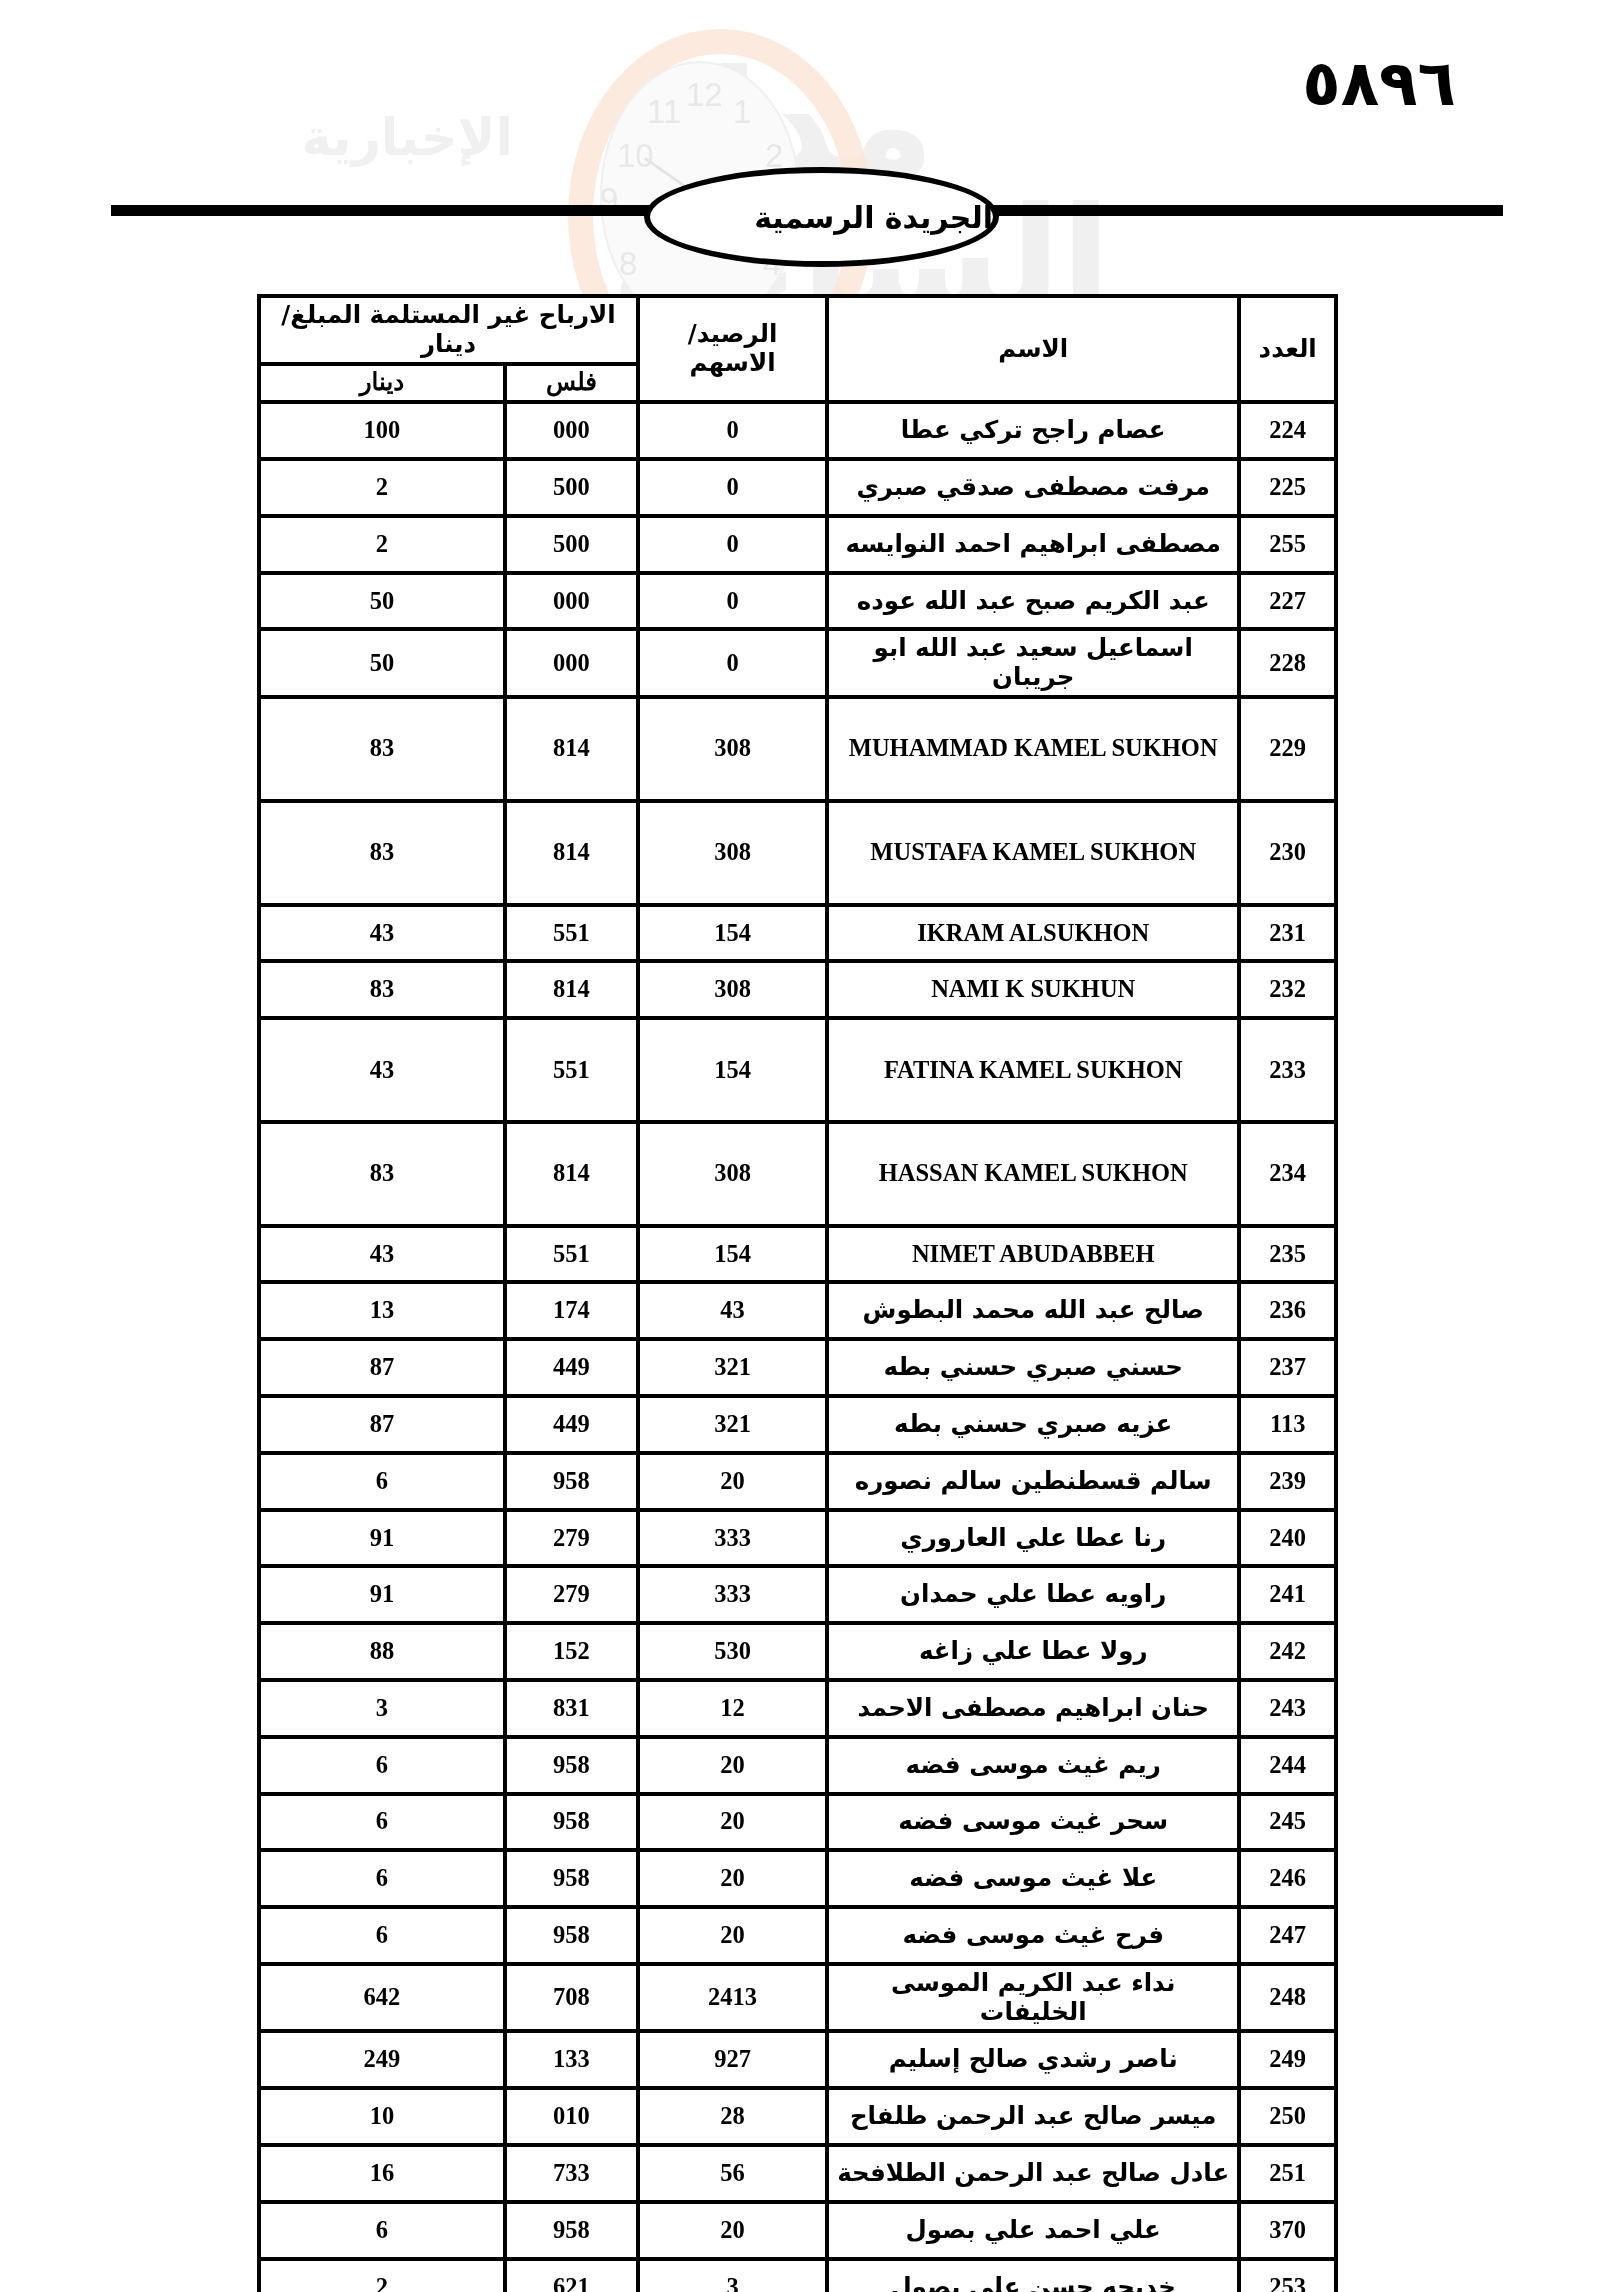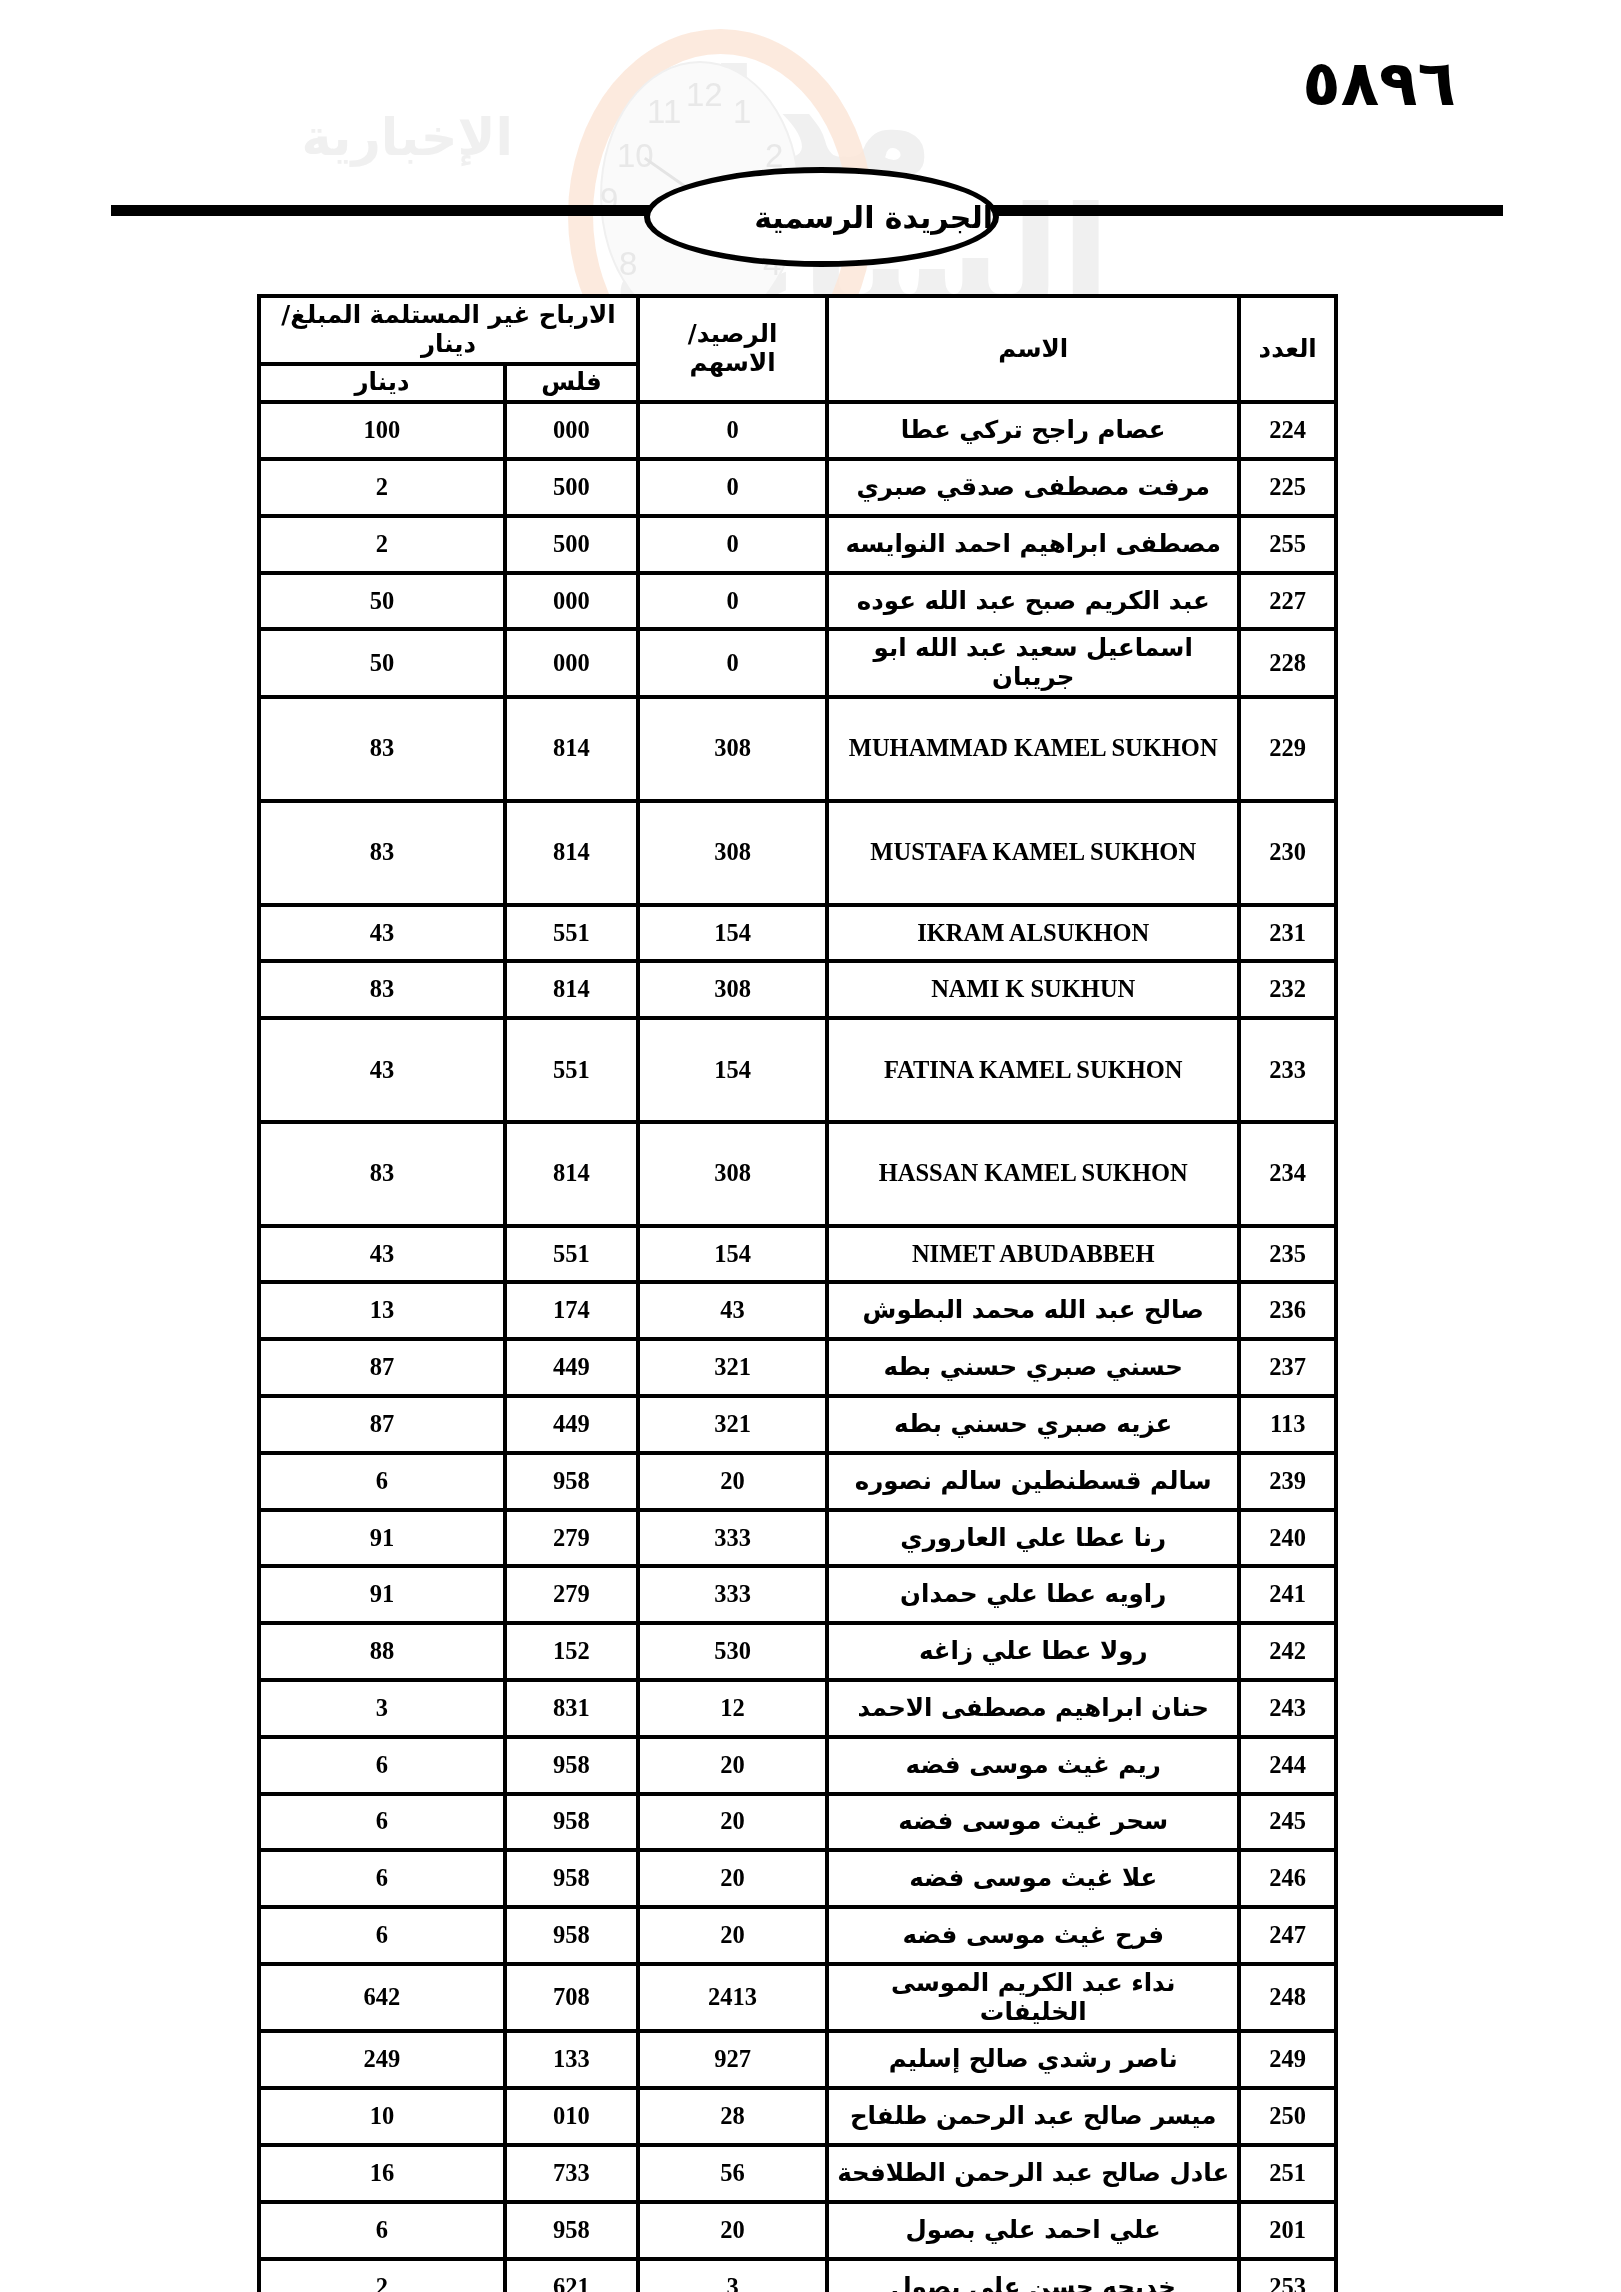--- a/index.html
+++ b/index.html
@@ -137,21 +137,21 @@
   col.c-shares { width: 176px; }
   col.c-fils   { width: 124px; }
   col.c-dinar  { width: 229px; }
 
   thead th {
     font-family: "DejaVu Sans", sans-serif;
     font-size: 25.5px;
     padding: 5.9px 3.9px;
   }
   th.group-head { font-size: 25.5px; }
-  th.sub-head   { font-size: 25.5px; }
+  th.sub-head   { font-size: 25.5px; font-family: Liberation Serif, serif; }
 
   td.num {
     font-family: "Liberation Serif", serif;
     font-size: 29px;
     font-weight: bold;
     direction: ltr;
   }
   td.name-ar {
     font-family: "DejaVu Sans", sans-serif;
     font-size: 22.5px;
@@ -483,21 +483,21 @@
           <td class="num">10</td>
         </tr>
         <tr class="short">
           <td class="num">251</td>
           <td class="name-ar">عادل صالح عبد  الرحمن الطلافحة</td>
           <td class="num">56</td>
           <td class="num">733</td>
           <td class="num">16</td>
         </tr>
         <tr class="short">
-          <td class="num">201</td>
+          <td class="num">370</td>
           <td class="name-ar">علي احمد علي بصول</td>
           <td class="num">20</td>
           <td class="num">958</td>
           <td class="num">6</td>
         </tr>
         <tr class="short">
           <td class="num">253</td>
           <td class="name-ar">خديجه حسن علي بصول</td>
           <td class="num">3</td>
           <td class="num">621</td>

